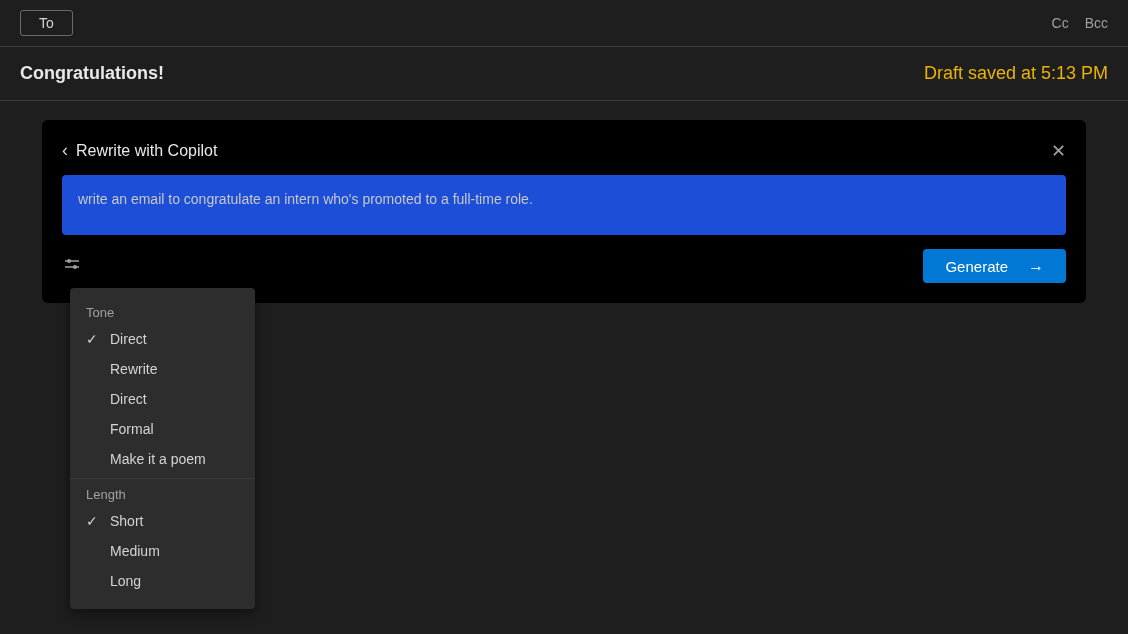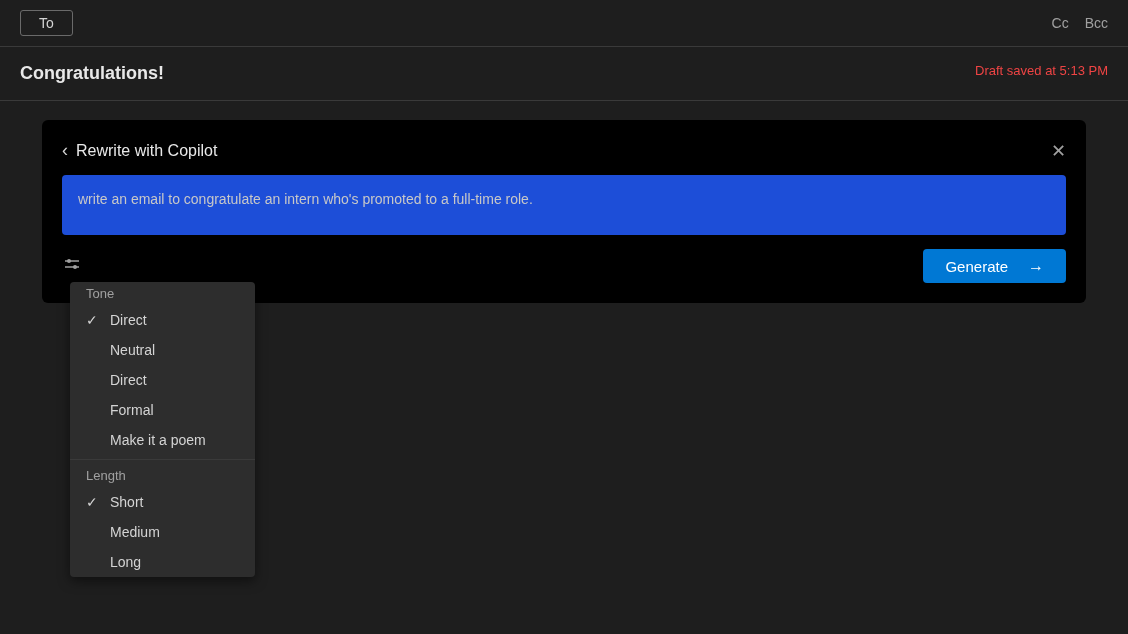--- a/index.html
+++ b/index.html
@@ -58,22 +58,22 @@
     }
 
     .subject-text {
       font-size: 18px;
       font-weight: 600;
       color: #e8e8e8;
     }
 
     .draft-saved {
       float: right;
-      font-size: 13px;
-      color: #ef4444;
+      font-size: 18px;
+      color: #eab308;
       font-weight: normal;
       text-align: center;
     }
 
     
     .copilot-panel {
       position: absolute;
       top: 120px;
       left: 42px;
       right: 42px;
@@ -160,26 +160,26 @@
       gap: 20px;
     }
 
     .generate-btn .arrow {
       font-size: 16px;
     }
 
     
     .dropdown-menu {
       position: absolute;
-      top: 282px;
+      top: 288px;
       left: 70px;
       background: #2d2d2d;
       border-radius: 4px;
       width: 185px;
-      padding: 0 0;
+      padding: 13px 0;
       z-index: 20;
       box-shadow: 0 4px 12px rgba(0,0,0,0.5);
     }
 
     .dropdown-section-label {
       padding: 4px 16px 4px 16px;
       font-size: 13px;
       color: #a0a0a0;
       font-weight: 500;
     }
@@ -262,21 +262,21 @@
 
   <div class="dropdown-menu">
     <div class="dropdown-section-label">Tone</div>
 
     <div class="dropdown-item">
       <span class="check">✓</span>
       <span class="item-label">Direct</span>
     </div>
     <div class="dropdown-item">
       <span class="check"></span>
-      <span class="item-label">Neutral</span>
+      <span class="item-label">Rewrite</span>
     </div>
     <div class="dropdown-item">
       <span class="check"></span>
       <span class="item-label">Direct</span>
     </div>
     <div class="dropdown-item">
       <span class="check"></span>
       <span class="item-label">Formal</span>
     </div>
     <div class="dropdown-item">

